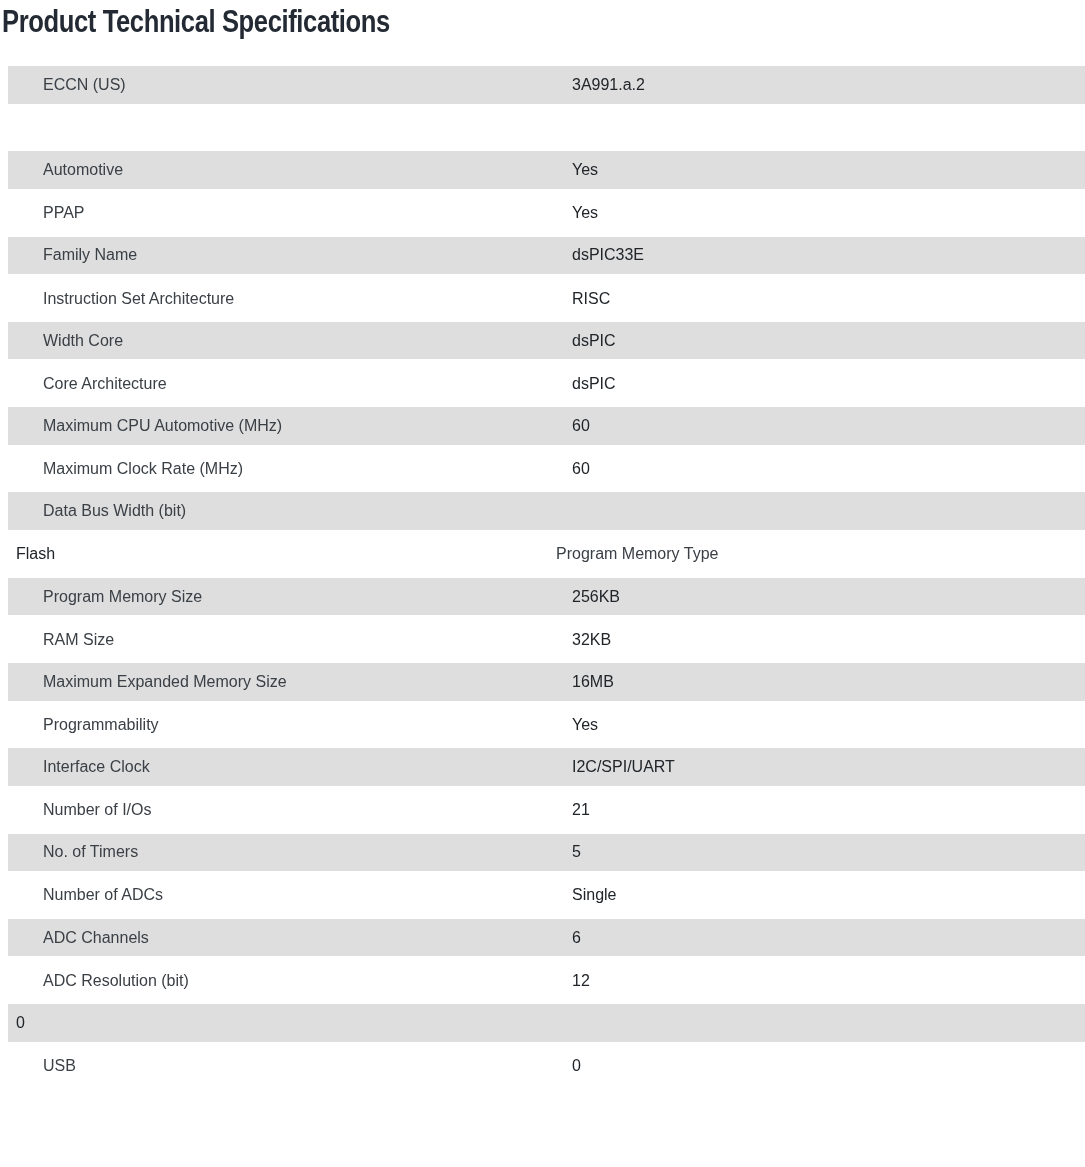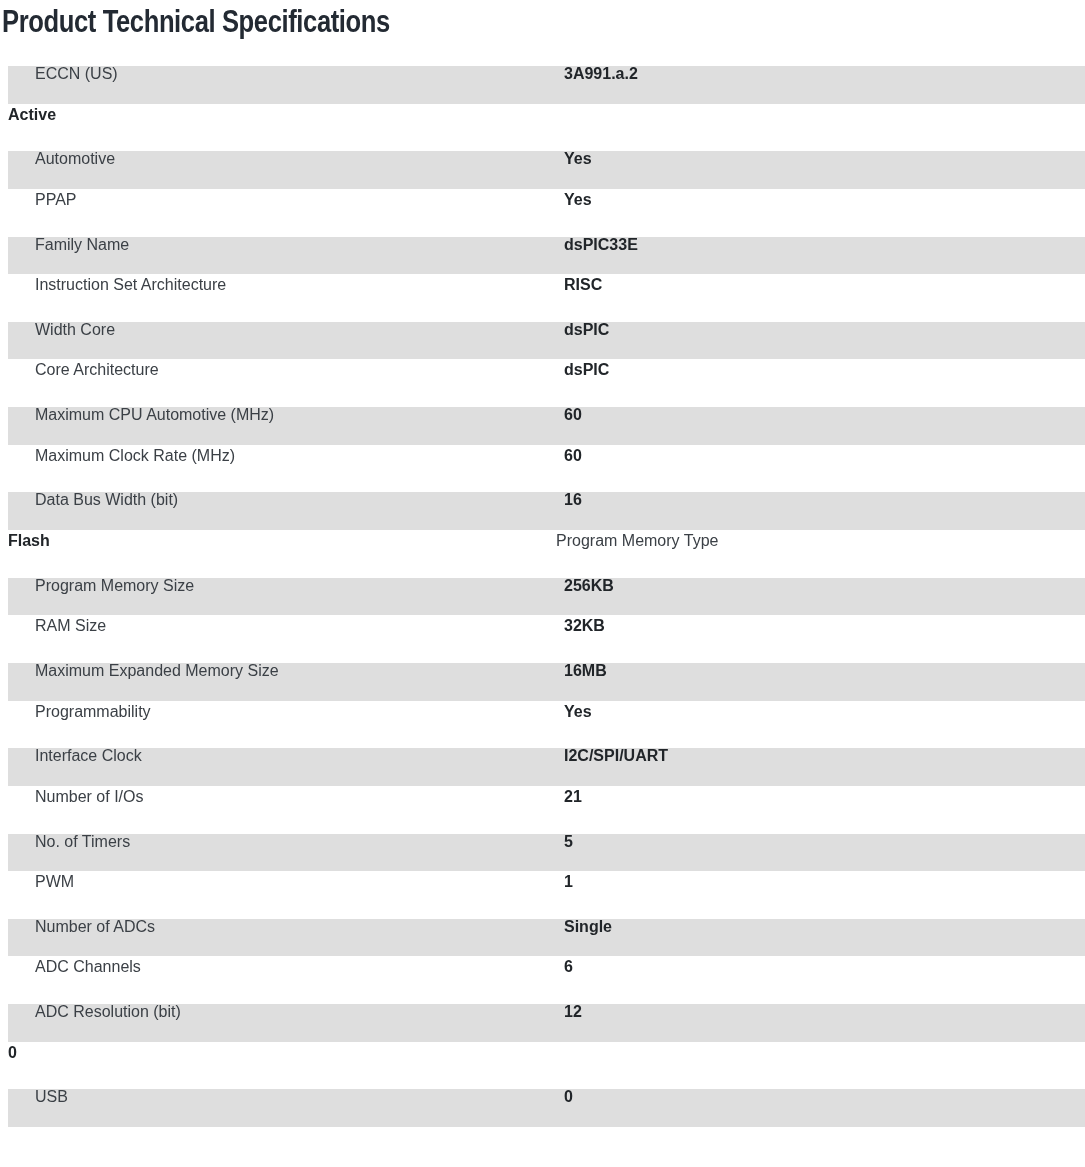--- a/index.html
+++ b/index.html
@@ -29,59 +29,60 @@
     transform-origin: 0 0;
   }
   .spec-table {
     position: absolute;
     left: 8px;
     top: 64px;
     width: 1077px;
   }
   .row {
     display: flex;
+    align-items: center;
     height: 42.65px;
     background: #ffffff;
+    padding-left: 8px;
   }
   .row:nth-child(odd) {
     background: #dedede;
     border-top: 2px solid #ffffff;
     border-bottom: 3px solid #ffffff;
   }
   .cell {
     font-size: 16px;
     line-height: 1;
     white-space: nowrap;
   }
   .cell.label {
     padding-left: 27px;
     width: 556px;
     flex: 0 0 556px;
     color: #3b4046;
     font-weight: 400;
   }
   .cell.value {
     color: #212529;
-    font-weight: 700;
+    font-weight: 400;
     flex: 1 1 auto;
   }
 </style>
 </head>
 <body>
 
 <h1 class="page-title">Product Technical Specifications</h1>
 
 <div class="spec-table" id="spec-table">
   <div class="row">
     <div class="cell label">ECCN (US)</div>
     <div class="cell value">3A991.a.2</div>
   </div>
 
   <div class="row">
-    <div class="cell value">Active</div>
   </div>
 
   <div class="row">
     <div class="cell label">Automotive</div>
     <div class="cell value">Yes</div>
   </div>
 
   <div class="row">
     <div class="cell label">PPAP</div>
     <div class="cell value">Yes</div>
@@ -112,21 +113,20 @@
     <div class="cell value">60</div>
   </div>
 
   <div class="row">
     <div class="cell label">Maximum Clock Rate (MHz)</div>
     <div class="cell value">60</div>
   </div>
 
   <div class="row">
     <div class="cell label">Data Bus Width (bit)</div>
-    <div class="cell value">16</div>
   </div>
 
   <div class="row">
     <div class="cell value">Flash</div>
     <div class="cell label">Program Memory Type</div>
   </div>
 
   <div class="row">
     <div class="cell label">Program Memory Size</div>
     <div class="cell value">256KB</div>
@@ -155,24 +155,20 @@
   <div class="row">
     <div class="cell label">Number of I/Os</div>
     <div class="cell value">21</div>
   </div>
 
   <div class="row">
     <div class="cell label">No. of Timers</div>
     <div class="cell value">5</div>
   </div>
 
-  <div class="row">
-    <div class="cell label">PWM</div>
-    <div class="cell value">1</div>
-  </div>
 
   <div class="row">
     <div class="cell label">Number of ADCs</div>
     <div class="cell value">Single</div>
   </div>
 
   <div class="row">
     <div class="cell label">ADC Channels</div>
     <div class="cell value">6</div>
   </div>

